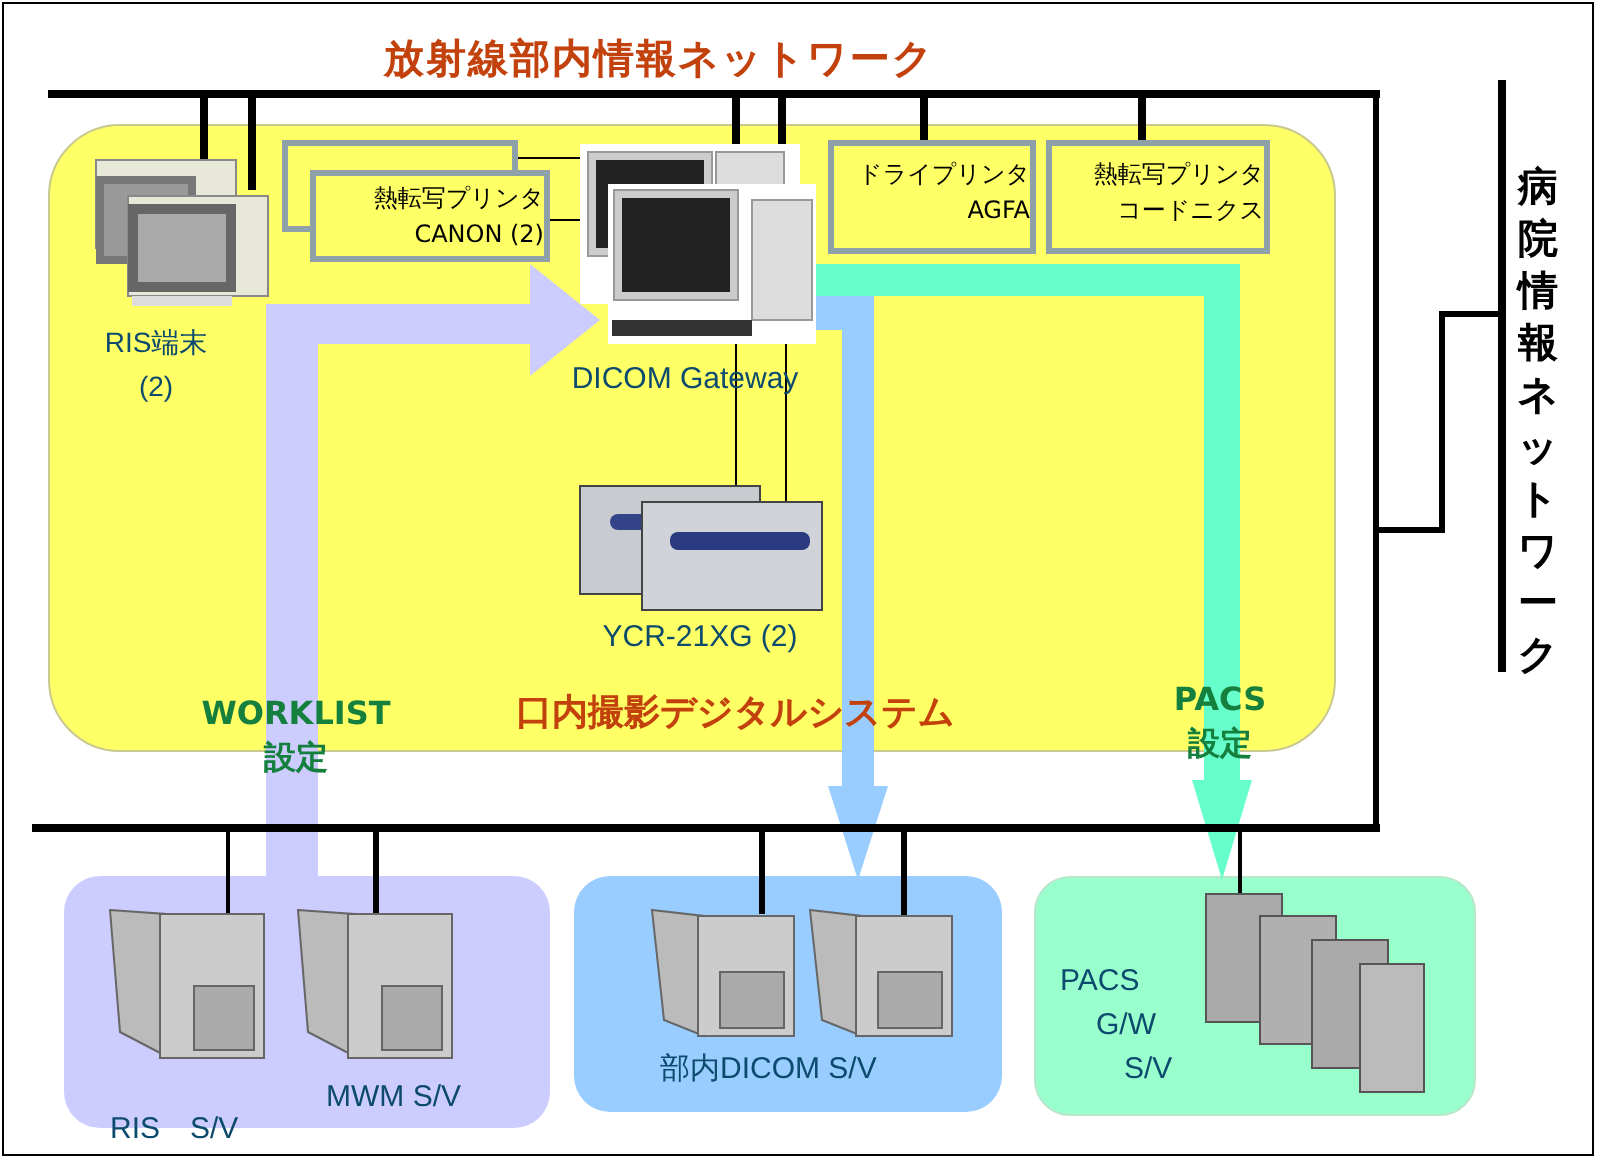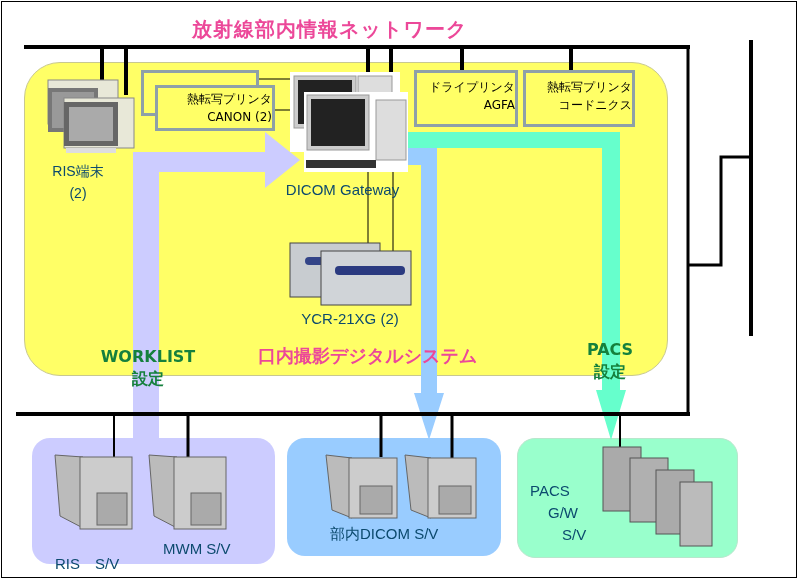--- a/index.html
+++ b/index.html
@@ -1,21 +1,21 @@
 <!DOCTYPE html>
 <html><head>
 <meta charset="utf-8">
 <style>
   html, body { margin:0; padding:0; background:#ffffff; }
   body { width:800px; height:581px; position:relative; overflow:hidden;
          font-family:"DejaVu Sans","Liberation Sans",sans-serif; }
   #diagram { position:absolute; left:0; top:0; width:800px; height:581px; }
   .abs { position:absolute; }
   .frame { left:1px; top:1px; width:796px; height:577px; border:1px solid #000; box-sizing:border-box; }
-  .title { font-weight:bold; font-size:20px; color:#ec4899; white-space:nowrap; letter-spacing:1px; }
+  .title { font-weight:bold; font-size:20px; color:#c2410c; white-space:nowrap; letter-spacing:1px; }
   .vtitle { font-weight:bold; font-size:20px; color:#000; width:24px; line-height:26px; text-align:center; word-break:break-all; }
   .lbl { font-size:14px; color:#0c4a6e; white-space:nowrap; font-family:"Liberation Sans","DejaVu Sans",sans-serif; }
   .lbl-c { text-align:center; }
   .gray-lbl { font-weight:bold; color:#15803d; font-size:16px; text-align:center; line-height:22px;margin-top:44px; }
   .pbox { background:#ffff66; border:3px solid #8ea0a8; box-sizing:border-box; font-size:12px; text-align:right; line-height:18px; color:#000; }
   .yellow-zone { background:#ffff66; border:1px solid #c8c890; border-radius:36px; }
   .zone-ris { background:#ccccff; border-radius:18px; }
   .zone-dicom { background:#99ccff; border-radius:18px; }
   .zone-pacs { background:#99ffcc; border:1px solid #b8e6cc; border-radius:18px; }
 </style>
@@ -126,20 +126,21 @@
     <g fill="#bbb" stroke="#555">
       <rect x="603" y="447" width="38" height="64" fill="#aaa"></rect>
       <rect x="630" y="458" width="38" height="64" fill="#b0b0b0"></rect>
       <rect x="656" y="470" width="38" height="64" fill="#aaa"></rect>
       <rect x="680" y="482" width="32" height="64" fill="#bbb"></rect>
     </g>
   </svg>
 
   <div class="abs title" style="left:192px;top:16px;">放射線部内情報ネットワーク</div>
 
+  <div class="abs vtitle" style="left:757px;top:80px;">病院情報ネットワーク</div>
 
   <div class="abs pbox" style="left:141px;top:70px;width:118px;height:46px;"></div>
   <div class="abs pbox" style="left:155px;top:85px;width:120px;height:46px;padding-top:2px;">
     <div>熱転写プリンタ</div>
     <div>CANON (2)</div>
   </div>
   <div class="abs pbox" style="left:414px;top:70px;width:104px;height:57px;padding-top:5px;">
     <div>ドライプリンタ</div>
     <div>AGFA</div>
   </div>

